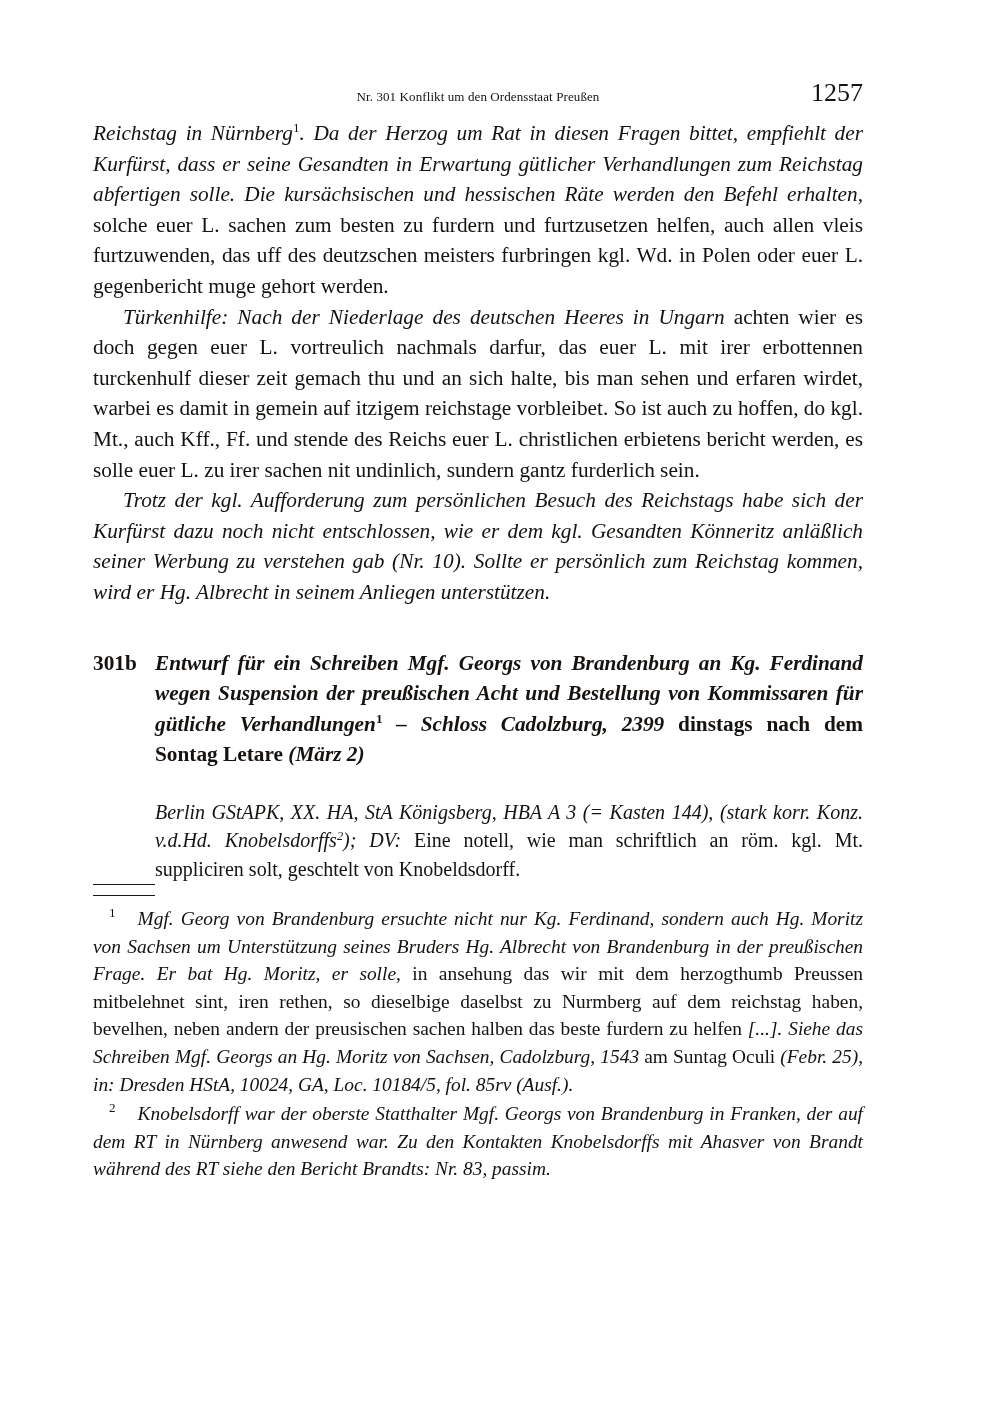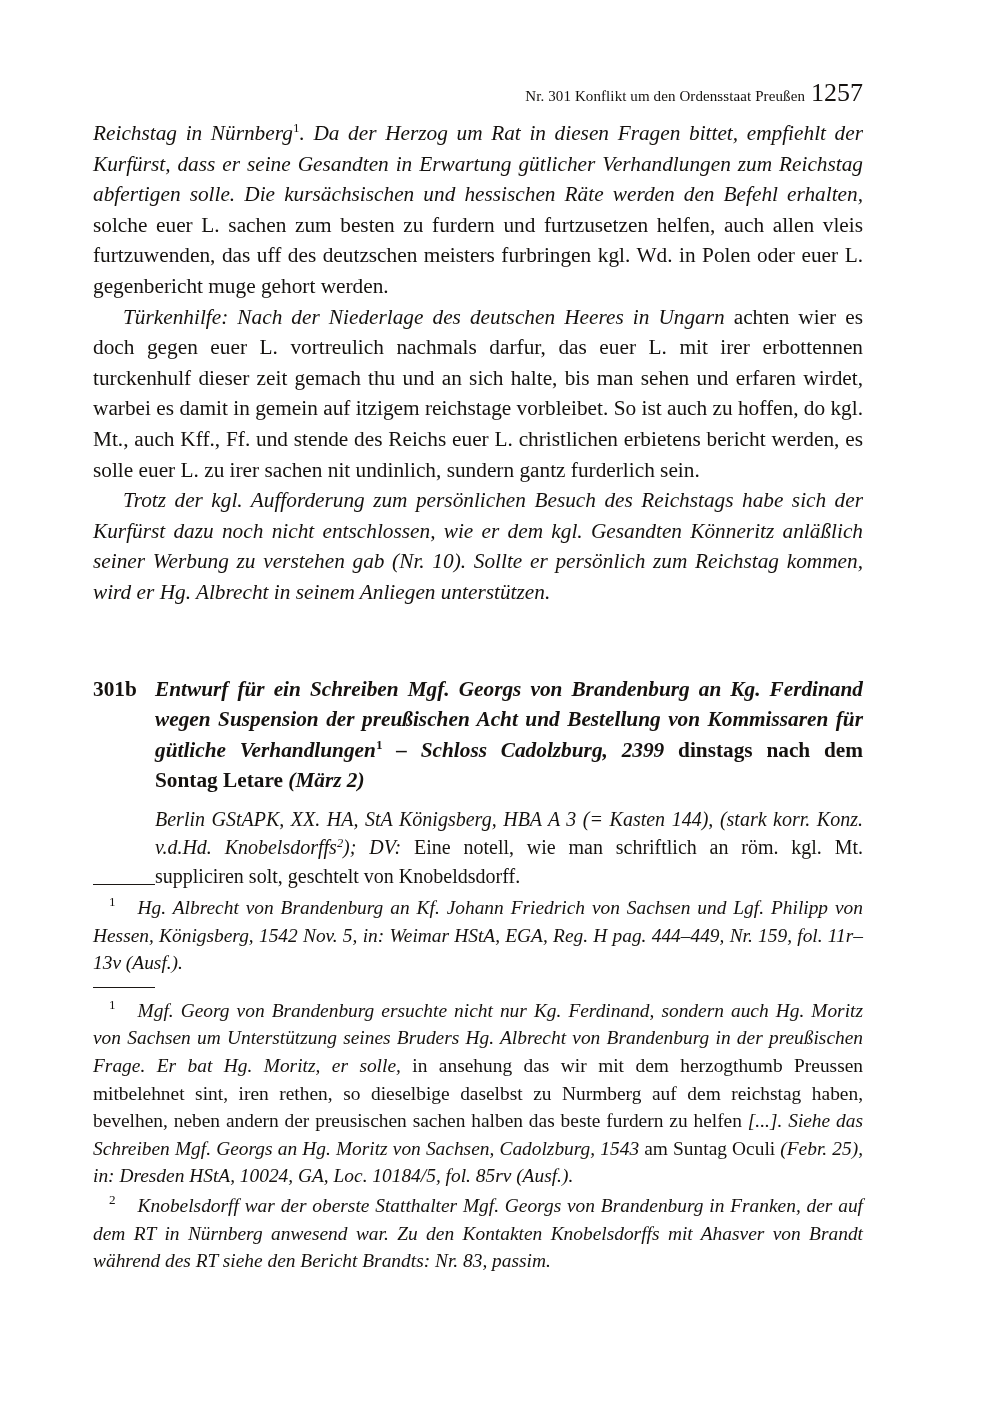--- a/index.html
+++ b/index.html
@@ -30,22 +30,22 @@
     position: absolute;
     left: 93px;
     top: 78px;
     width: 770px;
     height: 26px;
     display: flex;
     align-items: baseline;
   }
   .runhead-title {
     flex: 1 1 auto;
-    text-align: right;
-    font-size: 15px;
+    text-align: center;
+    font-size: 13px;
     letter-spacing: 0.1px;
     padding-left: 58px;
     white-space: nowrap;
   }
   .runhead-folio {
     flex: 0 0 auto;
     font-size: 26px;
     text-align: right;
     min-width: 58px;
   }
@@ -74,42 +74,42 @@
   sup {
     font-size: 0.62em;
     line-height: 0;
     vertical-align: 0.58em;
     font-style: normal;
   }
   sup.it { font-style: italic; }
 
   
   .entry-head {
-    margin-top: 66px;
+    margin-top: 40px;
     display: flex;
     align-items: flex-start;
     font-weight: bold;
     font-size: 21.3px;
     line-height: 30.6px;
   }
   .entry-num {
     flex: 0 0 62px;
     font-style: normal;
     font-weight: bold;
     font-size: 21.3px;
   }
   .entry-title {
     flex: 1 1 auto;
     text-align: justify;
     font-weight: bold;
   }
 
   
   .prov {
-    margin-top: 9px;
+    margin-top: 28px;
     margin-left: 62px;
     width: 708px;
     font-size: 20px;
     line-height: 28.5px;
     text-align: justify;
   }
 
   
   .after-prov { margin-top: 27px; }
 
@@ -169,21 +169,20 @@
     </div>
 
     <p class="prov"><i>Berlin GStAPK, XX. HA, StA Königsberg, HBA A 3 (= Kasten 144), (stark korr. Konz. v.d.Hd. Knobelsdorffs</i><sup class="it">2</sup><i>); DV:</i><span class="rm"> Eine notell, wie man schriftlich an röm. kgl. Mt. suppliciren solt, geschtelt von Knobeldsdorff.</span></p>
 
   </div>
 
   <div class="fnotes">
 
     <div class="fn-group">
       <div class="fn-rule"></div>
-      <p class="fn"><span class="fn-marker">1</span><span class="fn-gap"></span><i>Hg. Albrecht von Brandenburg an Kf. Johann Friedrich von Sachsen und Lgf. Philipp von Hessen, Königsberg, 1542 Nov. 5, in: Weimar HStA, EGA, Reg. H pag. 444–449, Nr. 159, fol. 11r–13v (Ausf.).</i></p>
     </div>
 
     <div class="fn-group">
       <div class="fn-rule"></div>
       <p class="fn"><span class="fn-marker">1</span><span class="fn-gap"></span><i>Mgf. Georg von Brandenburg ersuchte nicht nur Kg. Ferdinand, sondern auch Hg. Moritz von Sachsen um Unterstützung seines Bruders Hg. Albrecht von Brandenburg in der preußischen Frage. Er bat Hg. Moritz, er solle,</i><span class="rm"> in ansehung das wir mit dem herzogthumb Preussen mitbelehnet sint, iren rethen, so dieselbige daselbst zu Nurmberg auf dem reichstag haben, bevelhen, neben andern der preusischen sachen halben das beste furdern zu helfen </span><i>[...]. Siehe das Schreiben Mgf. Georgs an Hg. Moritz von Sachsen, Cadolzburg, 1543</i><span class="rm"> am Suntag Oculi </span><i>(Febr. 25), in: Dresden HStA, 10024, GA, Loc. 10184/5, fol. 85rv (Ausf.).</i></p>
 
       <p class="fn fn-sub"><span class="fn-marker">2</span><span class="fn-gap"></span><i>Knobelsdorff war der oberste Statthalter Mgf. Georgs von Brandenburg in Franken, der auf dem RT in Nürnberg anwesend war. Zu den Kontakten Knobelsdorffs mit Ahasver von Brandt während des RT siehe den Bericht Brandts: Nr. 83, passim.</i></p>
     </div>
   </div>
 

